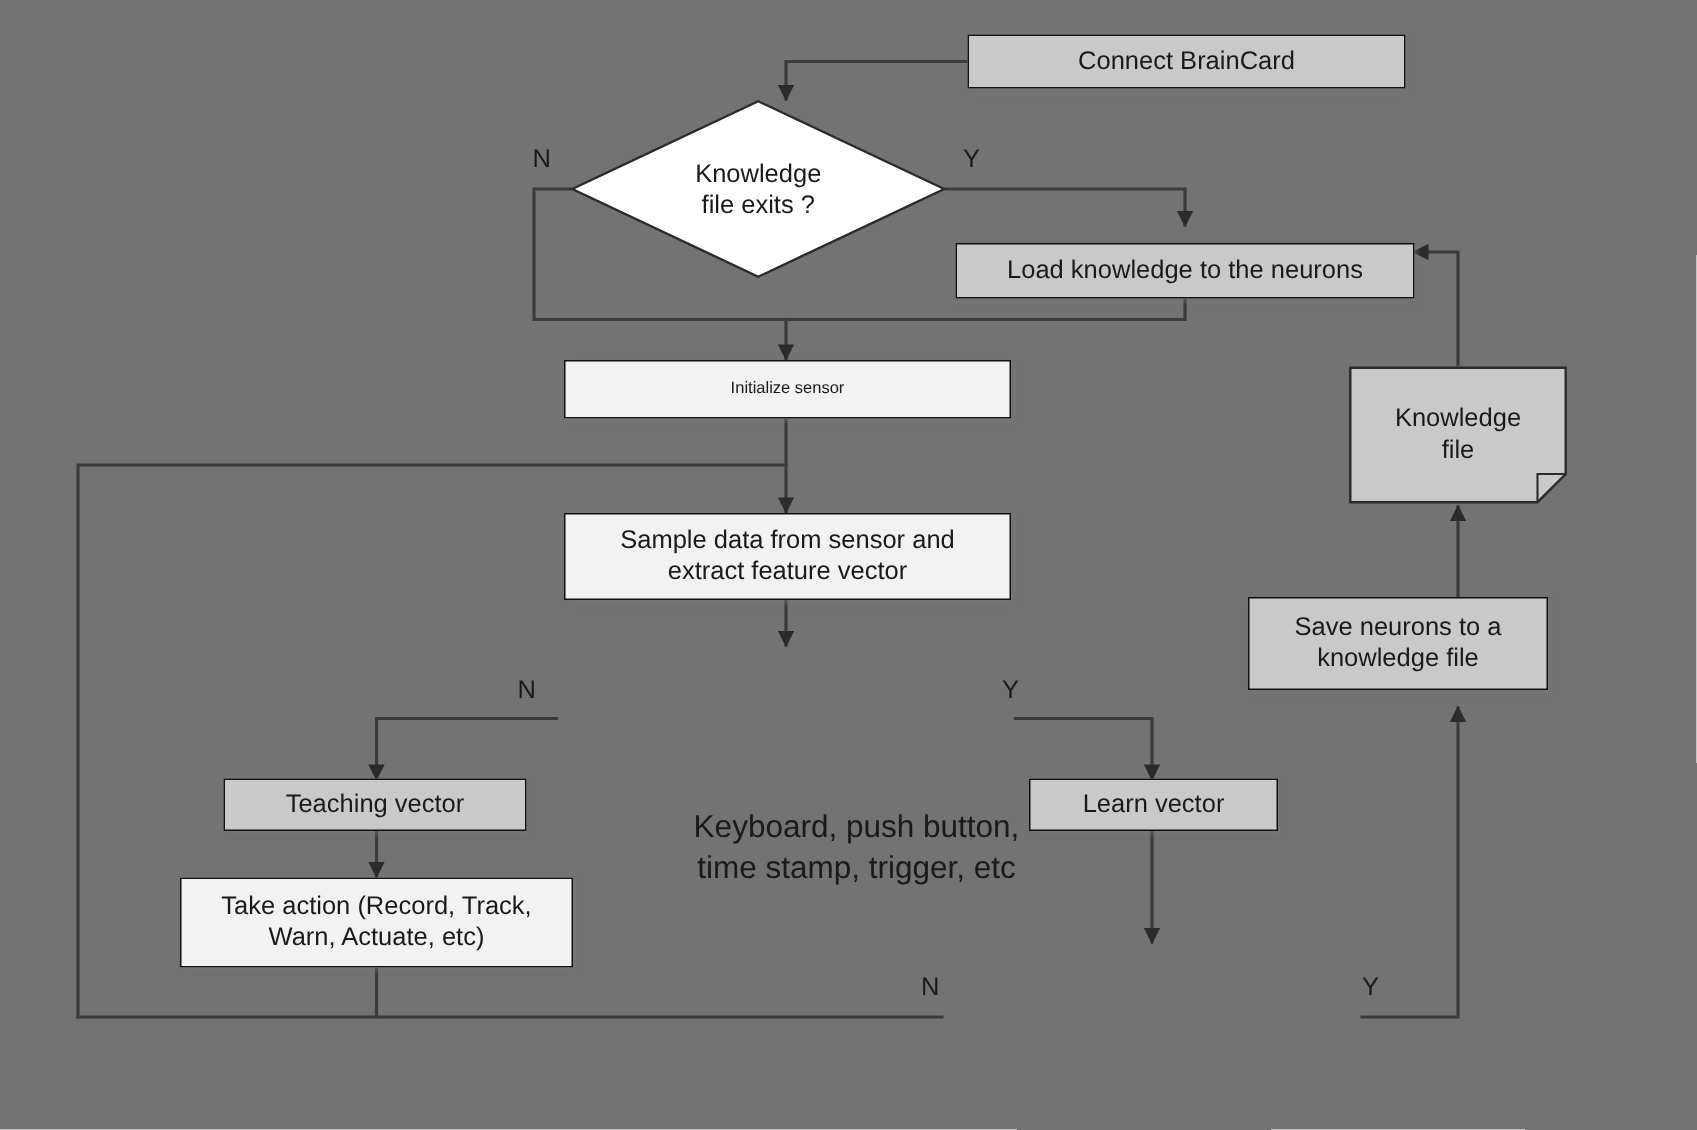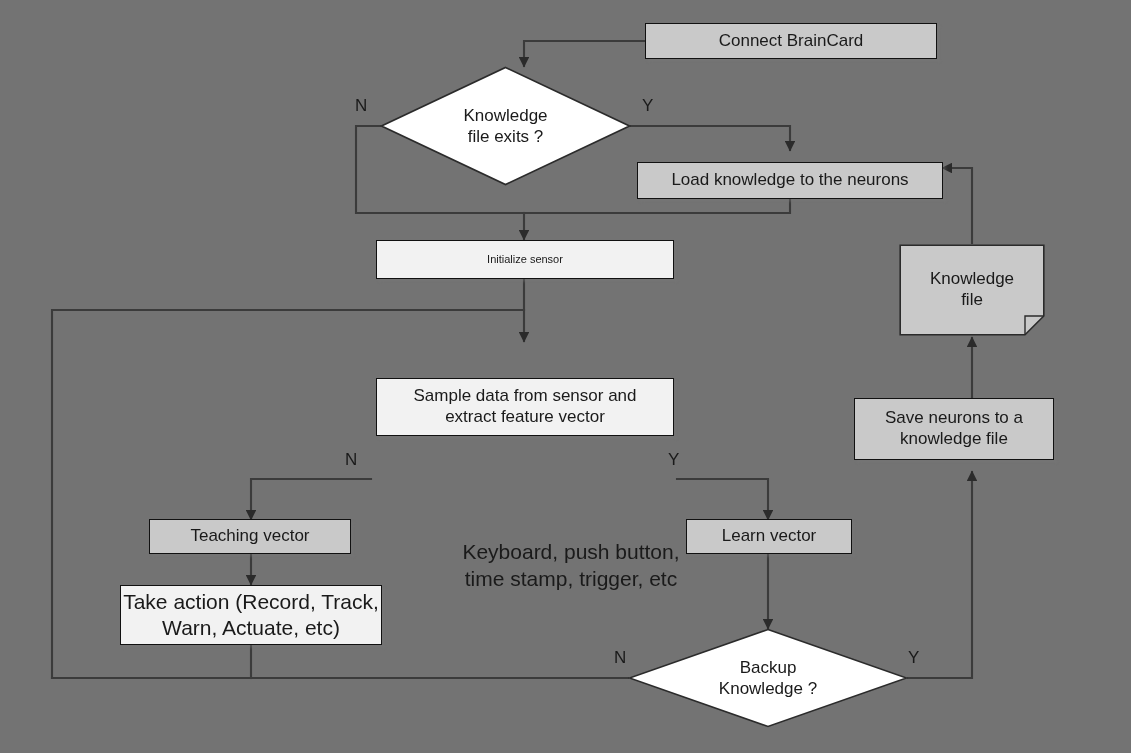--- a/index.html
+++ b/index.html
@@ -150,49 +150,42 @@
 file exits ?</div>
   </div>
 
   <div class="edge-label" style="left:355px; top:96px;">N</div>
   <div class="edge-label" style="left:642px; top:96px;">Y</div>
 
   <div class="node process fill-gray" style="left:637px; top:150px; width:306px; height:37px; font-size:17px;margin-top:12px;">Load knowledge to the neurons</div>
 
   <div class="node process fill-light" style="left:376px; top:240px; width:298px; height:39px; font-size:11px;">Initialize sensor</div>
 
-  <div class="node process fill-light" style="left:376px; top:342px; width:298px; height:58px; font-size:17px;margin-top:36px;">Sample data  from sensor and
+  <div class="node process fill-light" style="left:376px; top:342px; width:298px; height:58px; font-size:17px;">Sample data  from sensor and
 extract feature vector</div>
 
 
   <div class="edge-label" style="left:345px; top:450px;">N</div>
   <div class="edge-label" style="left:668px; top:450px;">Y</div>
 
   <div class="note" style="left:436px; top:538px; width:270px; font-size:21px;">Keyboard, push button,
 time stamp, trigger, etc</div>
 
   <div class="node process fill-gray" style="left:149px; top:519px; width:202px; height:35px; font-size:17px;">Teaching vector</div>
 
-  <div class="node process fill-light" style="left:120px; top:585px; width:262px; height:60px; font-size:21px;">Take action (Record, Track,
+  <div class="node process fill-light" style="left:120px; top:585px; width:262px; height:60px; font-size:17px;">Take action (Record, Track,
 Warn, Actuate, etc)</div>
 
   <div class="node process fill-gray" style="left:686px; top:519px; width:166px; height:35px; font-size:17px;">Learn vector</div>
 
-  <div class="diamond-wrap" style="left:628px; top:628px; width:280px; height:100px;">
-    <svg width="280" height="100" viewBox="0 0 280 100" xmlns="http://www.w3.org/2000/svg">
-      <polygon points="140,1.5 278.5,50 140,98.5 1.5,50" fill="#ffffff" stroke="#2b2b2b" stroke-width="1.6"></polygon>
-    </svg>
-    <div class="diamond-label" style="font-size:17px;">Backup
-Knowledge ?</div>
-  </div>
 
   <div class="edge-label" style="left:614px; top:648px;">N</div>
   <div class="edge-label" style="left:908px; top:648px;">Y</div>
 
-  <div class="node process fill-gray" style="left:854px; top:398px; width:200px; height:62px; font-size:17px;">Save neurons to a
+  <div class="node process fill-gray" style="left:832px; top:398px; width:200px; height:62px; font-size:17px;">Save neurons to a
 knowledge file</div>
 
   <div class="doc-wrap" style="left:899px; top:244px; width:146px; height:92px;">
     <svg width="146" height="92" viewBox="0 0 146 92" xmlns="http://www.w3.org/2000/svg">
       <path d="M 1.2 1.2 L 144.8 1.2 L 144.8 72 L 126 90.8 L 1.2 90.8 Z" fill="#c9c9c9" stroke="#2b2b2b" stroke-width="1.6" stroke-linejoin="miter"></path>
       <path d="M 144.8 72 L 126 72 L 126 90.8" fill="none" stroke="#2b2b2b" stroke-width="1.4"></path>
     </svg>
     <div class="doc-label" style="font-size:17px; padding-bottom:8px;">Knowledge
 file</div>
   </div>

